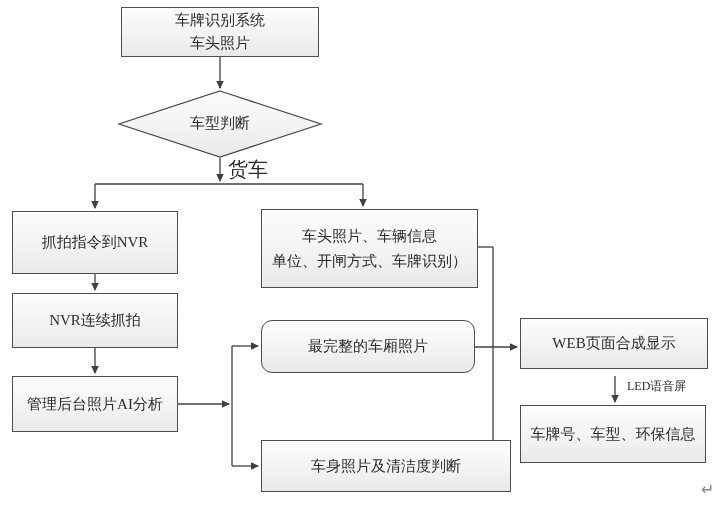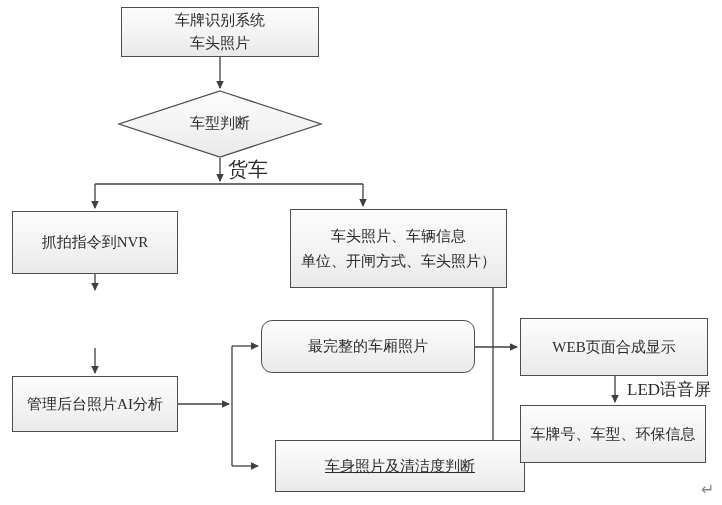--- a/index.html
+++ b/index.html
@@ -99,43 +99,46 @@
   </div>
 
   <div class="diamond-label" style="left:120px;top:114px;width:200px;font-family:Liberation Serif, serif;">车型判断</div>
 
   <div class="edge-label" style="left:228px;top:156px;">货车</div>
 
   <div class="node" style="left:12px;top:211px;width:166px;height:63px;">
     <span>抓拍指令到NVR</span>
   </div>
 
+  <div class="node" style="left:12px;top:293px;width:166px;height:55px;">
+    <span>NVR连续抓拍</span>
+  </div>
 
   <div class="node" style="left:12px;top:376px;width:166px;height:56px;">
     <span>管理后台照片AI分析</span>
   </div>
 
-  <div class="node" style="left:261px;top:209px;width:217px;height:79px;line-height:25px;margin-left:29px;">
+  <div class="node" style="left:261px;top:209px;width:217px;height:79px;line-height:25px;">
     <span>车头照片、车辆信息</span>
-    <span>单位、开闸方式、车头照片）</span>
+    <span>单位、开闸方式、车牌识别）</span>
   </div>
 
   <div class="node" style="left:261px;top:320px;width:214px;height:53px;border-radius:11px;">
     <span>最完整的车厢照片</span>
   </div>
 
-  <div class="node" style="left:275px;top:440px;width:250px;height:52px;text-decoration:underline;">
+  <div class="node" style="left:261px;top:440px;width:250px;height:52px;">
     <span>车身照片及清洁度判断</span>
   </div>
 
-  <div class="node" style="left:520px;top:318px;width:188px;height:58px;">
+  <div class="node" style="left:520px;top:318px;width:188px;height:51px;">
     <span>WEB页面合成显示</span>
   </div>
 
-  <div class="edge-label" style="left:627px;top:378px;font-size:17px;">LED语音屏</div>
+  <div class="edge-label" style="left:627px;top:378px;font-size:12px;">LED语音屏</div>
 
   <div class="node" style="left:520px;top:405px;width:186px;height:58px;">
     <span>车牌号、车型、环保信息</span>
   </div>
 
   <div class="return-mark" style="left:701px;top:480px;">↵</div>
 
 </div>
 
 </body></html>

